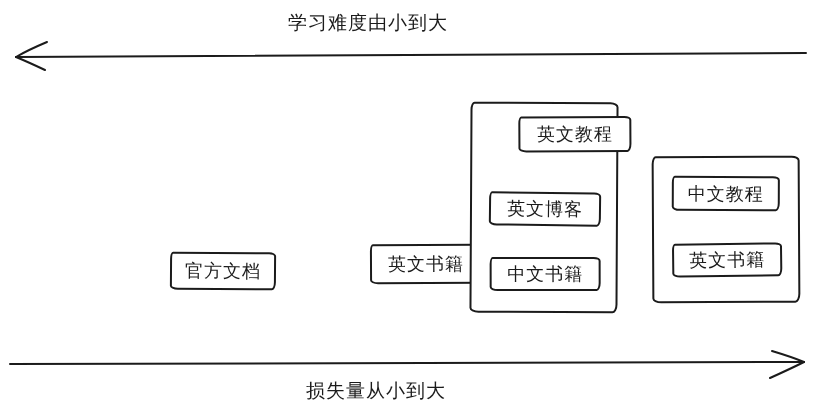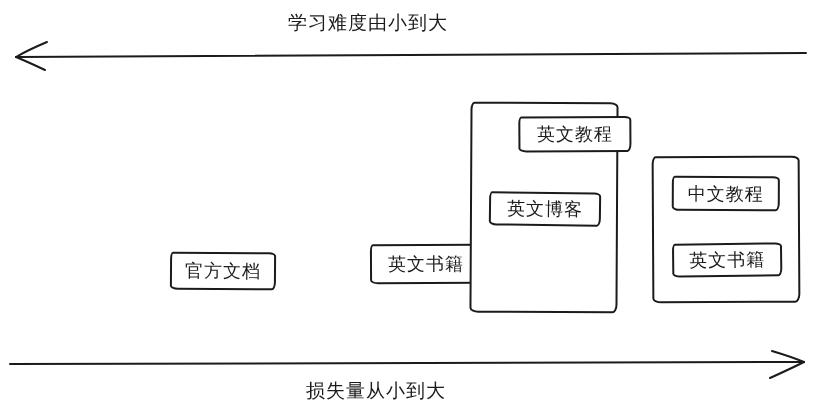--- a/index.html
+++ b/index.html
@@ -97,20 +97,23 @@
     <span>英文书籍</span>
   </div>
 
   <div class="group g-mid">
     <div class="node n-entut">
       <span>英文教程</span>
     </div>
     <div class="node n-enblog">
       <span>英文博客</span>
     </div>
+    <div class="node n-cnbook">
+      <span>中文书籍</span>
+    </div>
   </div>
 
   <div class="group g-right">
     <div class="node n-cntut">
       <span>中文教程</span>
     </div>
     <div class="node n-cnblog">
       <span>英文书籍</span>
     </div>
   </div>

